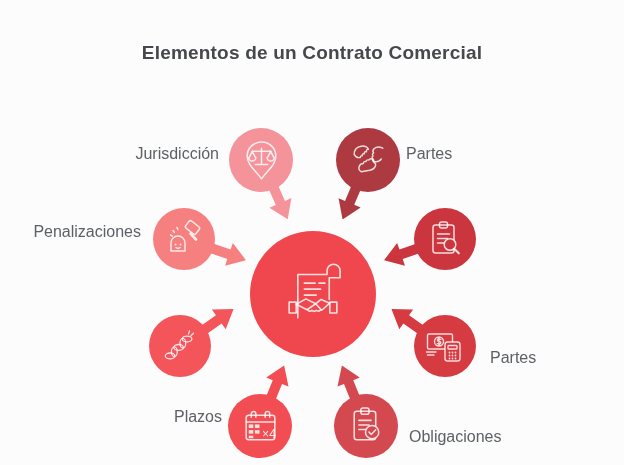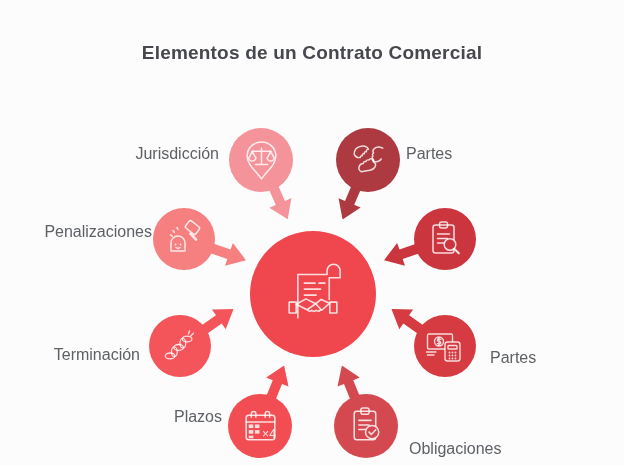--- a/index.html
+++ b/index.html
@@ -170,19 +170,18 @@
       <rect x="16.5" y="4" width="8" height="6" rx="2"></rect>
       <path d="M14.5 16 H26.5 M14.5 20.5 H24.5 M14.5 25 H21.5"></path>
       <circle class="solid" cx="27.5" cy="27.5" r="6.5"></circle>
       <circle cx="27.5" cy="27.5" r="6.5"></circle>
       <path d="M24.5 27.5 l2.2 2.3 l4.3 -4.6"></path>
     </svg>
   </div>
 
   <div class="label r" style="left:0;width:219px;top:145px;">Jurisdicción</div>
   <div class="label" style="left:406px;top:145px;">Partes</div>
-  <div class="label r" style="left:0;width:141px;top:223px;padding-left:11px;">Penalizaciones</div>
-  <div class="label r" style="left:0;width:140px;top:346px;">Terminación</div>
+  <div class="label r" style="left:0;width:141px;top:223px;">Penalizaciones</div>
   <div class="label" style="left:490px;top:349px;">Partes</div>
   <div class="label r" style="left:0;width:222px;top:408px;">Plazos</div>
-  <div class="label" style="left:409px;top:440px;">Obligaciones</div>
+  <div class="label" style="left:409px;top:428px;">Obligaciones</div>
 
 </div>
 
 </body></html>

